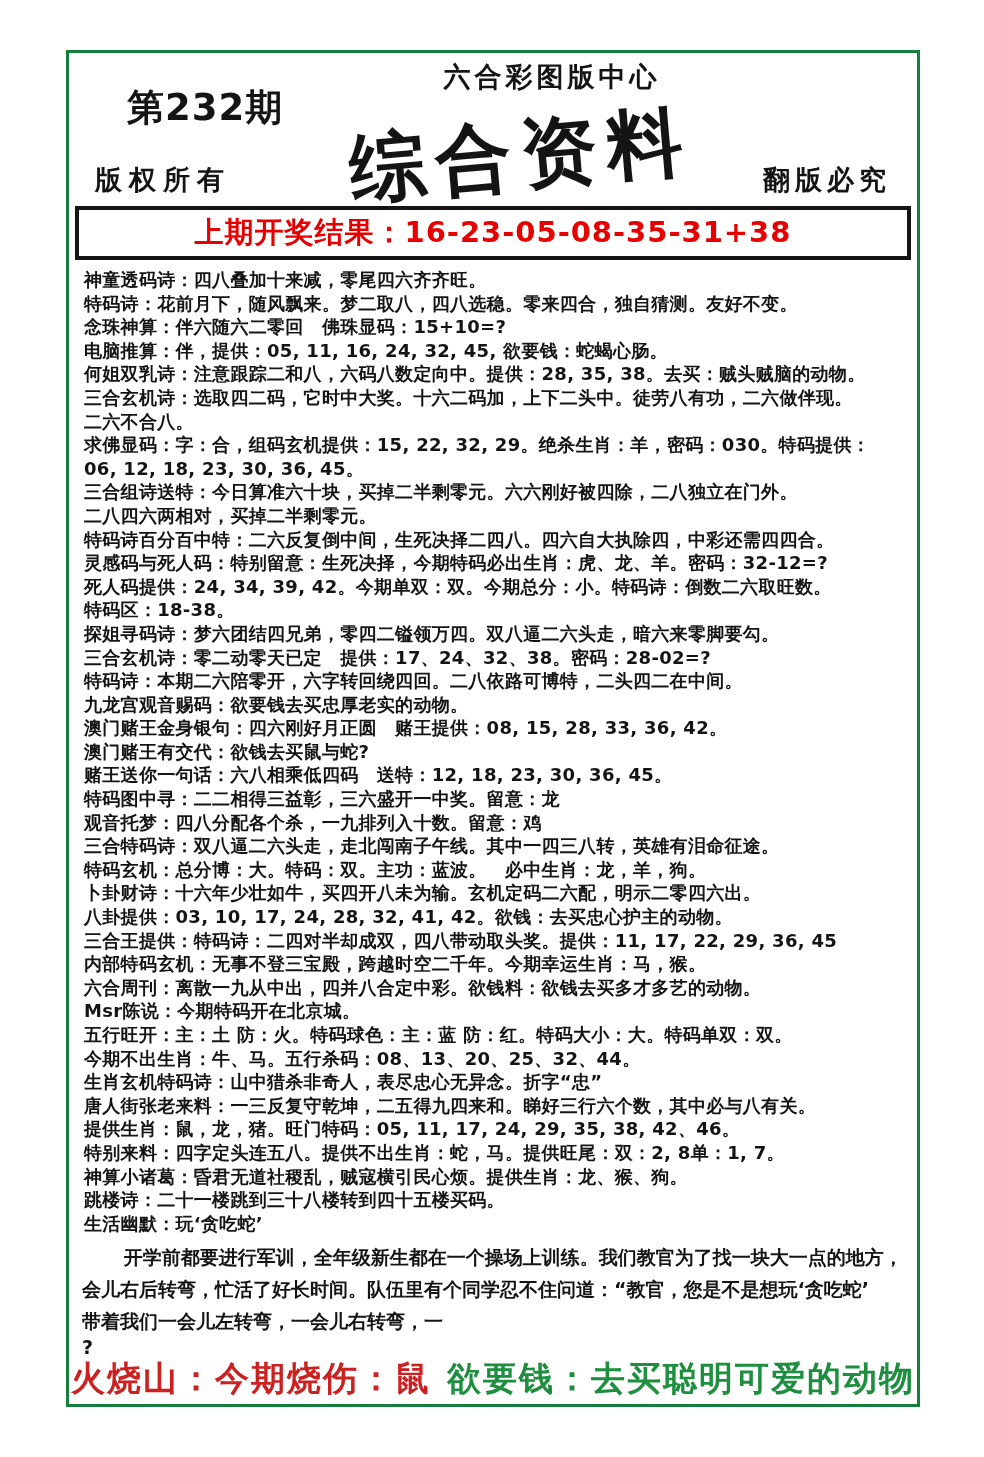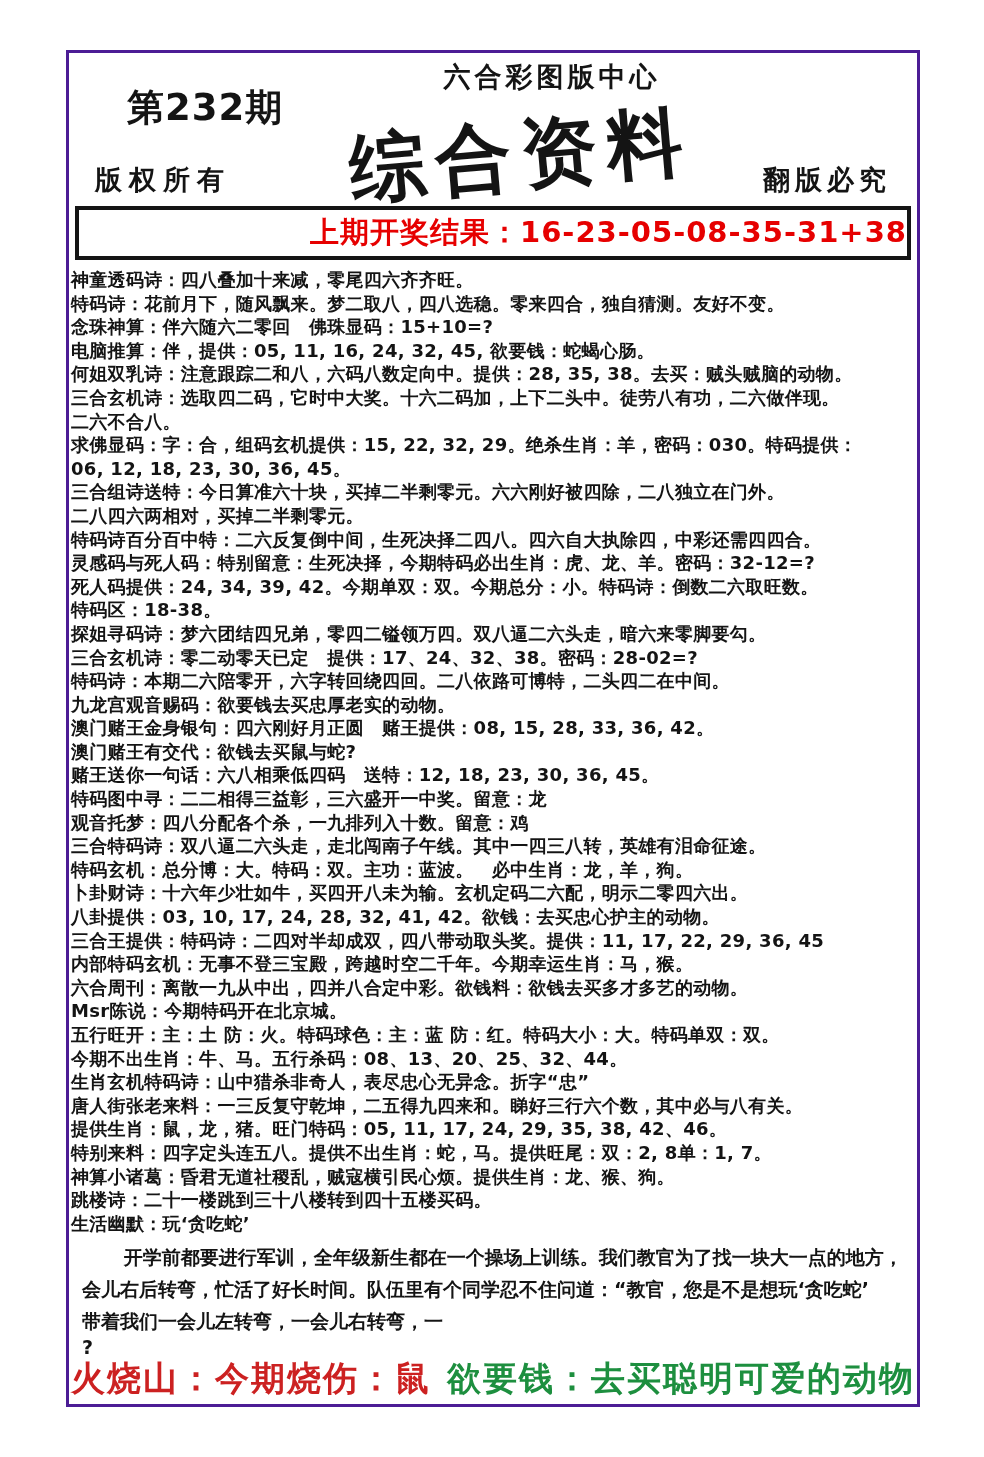--- a/index.html
+++ b/index.html
@@ -1,29 +1,29 @@
 <!DOCTYPE html>
 <html><head>
 <meta charset="utf-8">
 <style>
   html,body{margin:0;padding:0;background:#ffffff;}
   body{width:984px;height:1457px;position:relative;font-family:"DejaVu Sans",sans-serif;color:#141414;}
-  .page{position:absolute;left:66px;top:50px;width:848px;height:1351px;border:3px solid #4c1d95;background:#fff;}
+  .page{position:absolute;left:66px;top:50px;width:848px;height:1351px;border:3px solid #15803d;background:#fff;}
   
   .header{position:relative;height:153px;}
   .issue{position:absolute;left:58px;top:30px;font-size:37px;font-weight:bold;letter-spacing:1px;}
   .site-title{position:absolute;left:483px;top:6px;transform:translateX(-50%);font-size:27px;font-weight:900;letter-spacing:4px;white-space:nowrap;}
   .main-title{position:absolute;left:452px;top:52px;transform:translateX(-50%) rotate(-5deg);font-family:"DejaVu Serif",serif;font-size:76px;font-weight:bold;letter-spacing:10px;white-space:nowrap;z-index:2;}
   .cp-left{position:absolute;left:26px;bottom:8px;font-size:27px;font-weight:bold;letter-spacing:7px;}
   .cp-right{position:absolute;right:26px;bottom:8px;font-size:27px;font-weight:bold;letter-spacing:5px;}
   
-  .result-box{margin:0 6px;border:4px solid #151515;height:46px;display:flex;align-items:center;justify-content:flex-end;}
+  .result-box{margin:0 6px;border:4px solid #151515;height:46px;display:flex;align-items:center;justify-content:center;}
   .result-text{color:#e60000;font-size:29px;font-weight:bold;letter-spacing:1px;white-space:nowrap;}
   
-  .body{padding:8px 10px 0 2px;}
+  .body{padding:8px 10px 0 15px;}
   .bline{font-size:18px;font-weight:bold;line-height:23.6px;height:23.6px;white-space:nowrap;letter-spacing:0.3px;}
   
   .joke{padding:6px 10px 0 13px;font-size:19px;font-weight:bold;}
   .joke div{line-height:32px;white-space:nowrap;}
   .joke div:first-of-type{text-indent:2.2em;}
   .joke div:last-of-type{line-height:20px;}
   
   .banner{position:absolute;bottom:2px;left:0;right:0;text-align:center;font-size:34px;font-weight:900;white-space:nowrap;letter-spacing:2px;}
   .banner-left{color:#cc2121;margin-right:16px;}
   .banner-right{color:#1d8f3f;}

